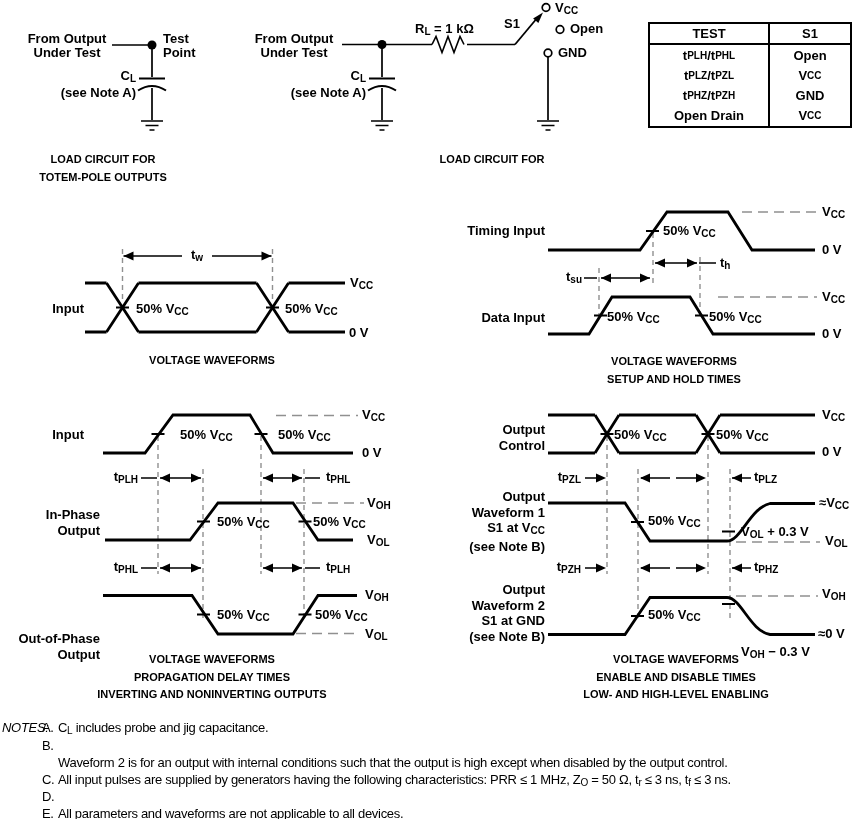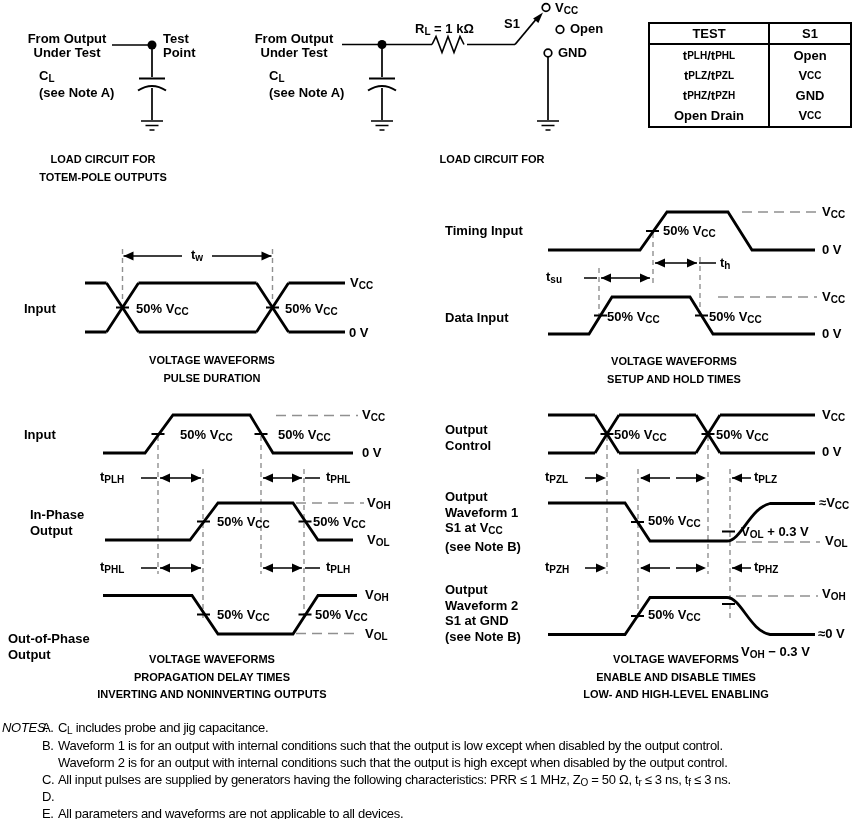--- a/index.html
+++ b/index.html
@@ -1,20 +1,20 @@
 <!DOCTYPE html>
 <html><head>
 <meta charset="utf-8">
 <style>
   html,body { margin:0; padding:0; background:#fff; }
   .fig { position:relative; width:858px; height:819px; background:#fff; overflow:hidden;
          font-family:"Liberation Sans", sans-serif; color:#000; }
   .fig svg { position:absolute; left:0; top:0; }
   .t  { position:absolute; font-weight:bold; font-size:13px; line-height:14px; white-space:nowrap; }
-  .r  { }
+  .r  { text-align:right; }
   .c  { text-align:center; }
   .ml { line-height:15.5px; }
   .cap { position:absolute; font-weight:bold; font-size:11px; line-height:17.5px;
          text-align:center; white-space:nowrap; }
   .sb { font-size:10px; vertical-align:-2px; }
   .note { position:absolute; font-weight:normal; font-size:13px; letter-spacing:-0.3px; white-space:nowrap; }
   .s1table { position:absolute; left:648px; top:22px; width:200px; height:102px;
              border:2px solid #000; display:grid; grid-template-columns:120px 1fr;
              grid-template-rows:21px 1fr 1fr 1fr 1fr; }
   .s1table .cell { display:flex; align-items:center; justify-content:center;
@@ -174,21 +174,20 @@
 </div>
 
 <div class="t r" style="left:24px;top:302px;width:60px;">Input</div>
 <div class="t c" style="left:184px;top:248px;width:26px;"><span>t</span><span class="sb">w</span></div>
 <div class="t" style="left:136px;top:302px;"><span>50% V</span><span class="sb">CC</span></div>
 <div class="t" style="left:285px;top:302px;"><span>50% V</span><span class="sb">CC</span></div>
 <div class="t" style="left:350px;top:276px;"><span>V</span><span class="sb">CC</span></div>
 <div class="t" style="left:349px;top:326px;">0 V</div>
 <div class="cap" style="left:92px;top:352px;width:240px;">
   <div>VOLTAGE WAVEFORMS</div>
-  <div>PULSE DURATION</div>
 </div>
 
 <div class="t r" style="left:445px;top:224px;width:100px;">Timing Input</div>
 <div class="t r" style="left:445px;top:311px;width:100px;">Data Input</div>
 <div class="t r" style="left:546px;top:270px;width:36px;"><span>t</span><span class="sb">su</span></div>
 <div class="t" style="left:720px;top:256px;"><span>t</span><span class="sb">h</span></div>
 <div class="t" style="left:663px;top:224px;"><span>50% V</span><span class="sb">CC</span></div>
 <div class="t" style="left:607px;top:310px;"><span>50% V</span><span class="sb">CC</span></div>
 <div class="t" style="left:709px;top:310px;"><span>50% V</span><span class="sb">CC</span></div>
 <div class="t" style="left:822px;top:205px;"><span>V</span><span class="sb">CC</span></div>
@@ -266,21 +265,20 @@
 <div class="cap" style="left:526px;top:651px;width:300px;">
   <div>VOLTAGE WAVEFORMS</div>
   <div>ENABLE AND DISABLE TIMES</div>
   <div>LOW- AND HIGH-LEVEL ENABLING</div>
 </div>
 
 <div class="note" style="left:2px;top:720px;font-style:italic;">NOTES:</div>
 <div class="note" style="left:42px;top:720px;">A.</div>
 <div class="note" style="left:58px;top:720px;"><span>C</span><span class="sb">L</span><span> includes probe and jig capacitance.</span></div>
 <div class="note" style="left:42px;top:738px;">B.</div>
-<div class="note" style="left:58px;top:738px;">Waveform 1 is for an output with internal conditions such that the output is low except when disabled by the output control.</div>
 <div class="note" style="left:58px;top:755px;">Waveform 2 is for an output with internal conditions such that the output is high except when disabled by the output control.</div>
 <div class="note" style="left:42px;top:772px;">C.</div>
 <div class="note" style="left:58px;top:772px;"><span>All input pulses are supplied by generators having the following characteristics: PRR ≤ 1 MHz, Z</span><span class="sb">O</span><span> = 50 Ω, t</span><span class="sb">r</span><span> ≤ 3 ns, t</span><span class="sb">f</span><span> ≤ 3 ns.</span></div>
 <div class="note" style="left:42px;top:789px;">D.</div>
 <div class="note" style="left:42px;top:806px;">E.</div>
 <div class="note" style="left:58px;top:806px;">All parameters and waveforms are not applicable to all devices.</div>
 
 </div>
 
 </body></html>

